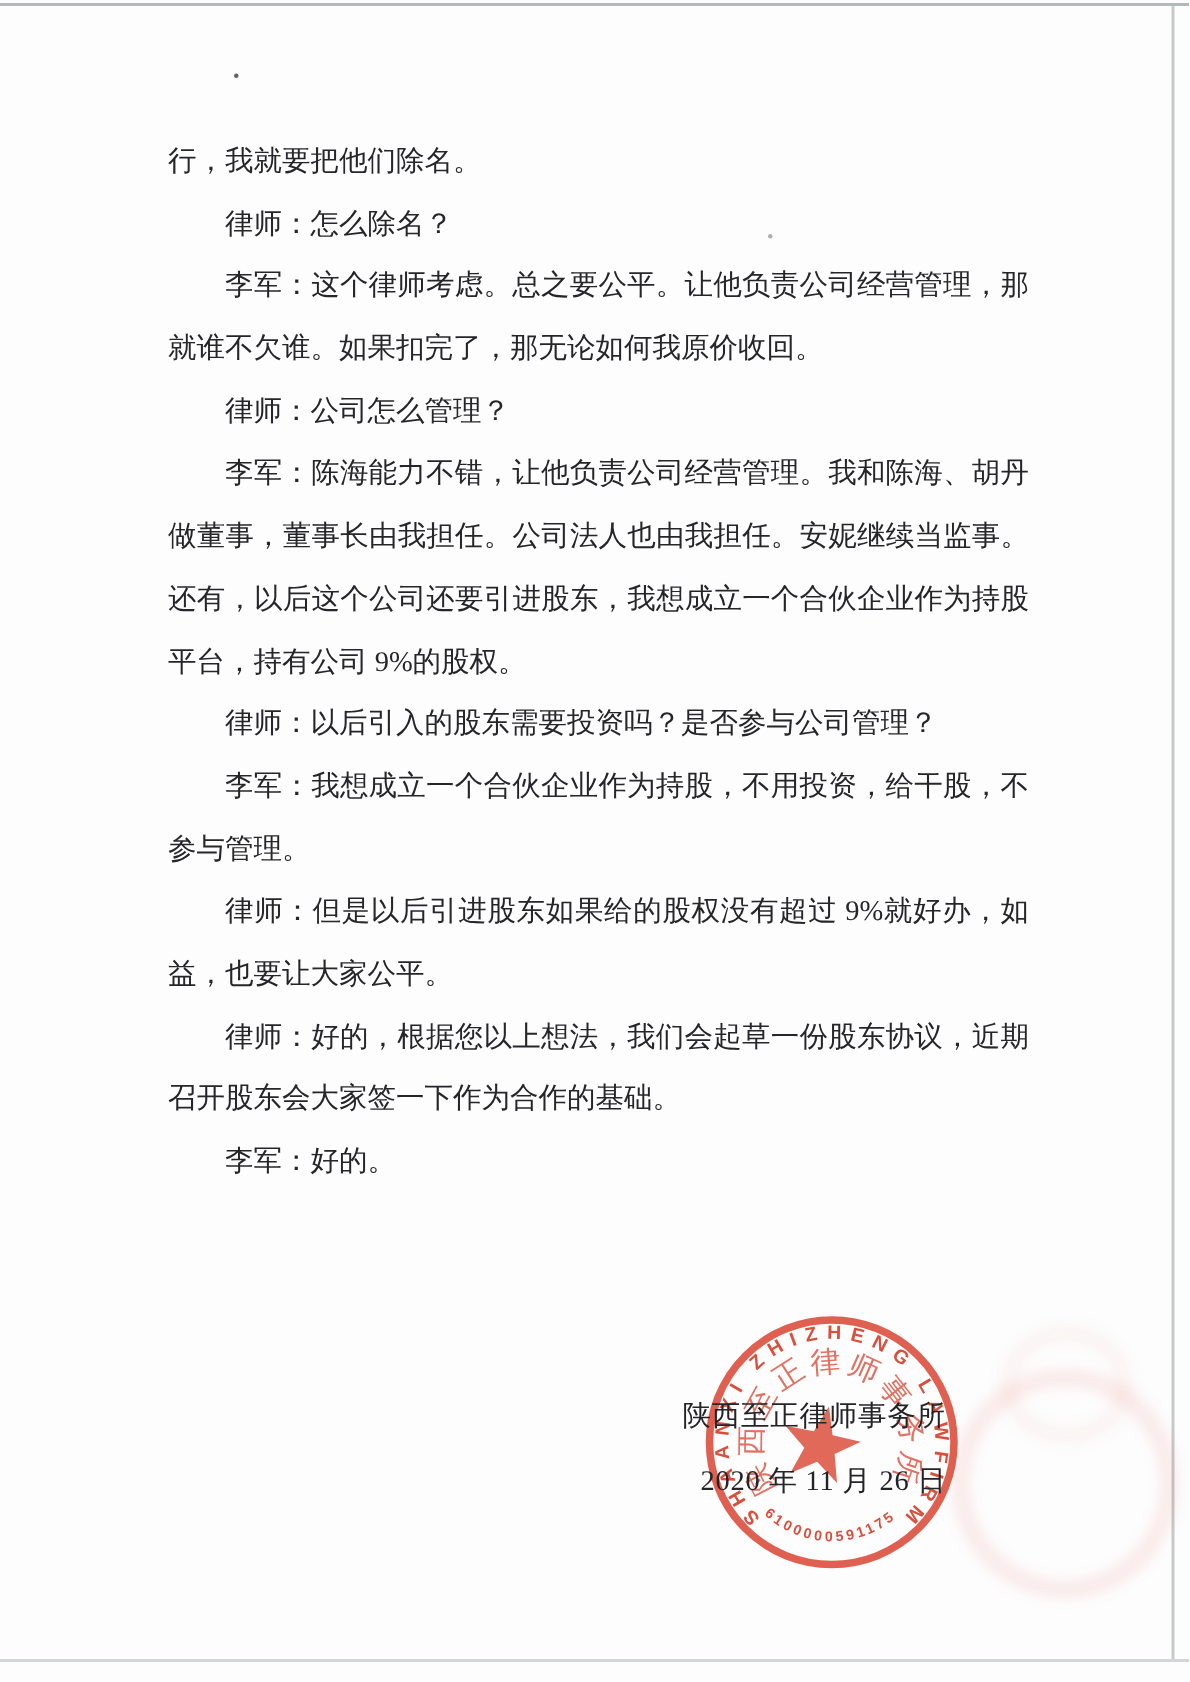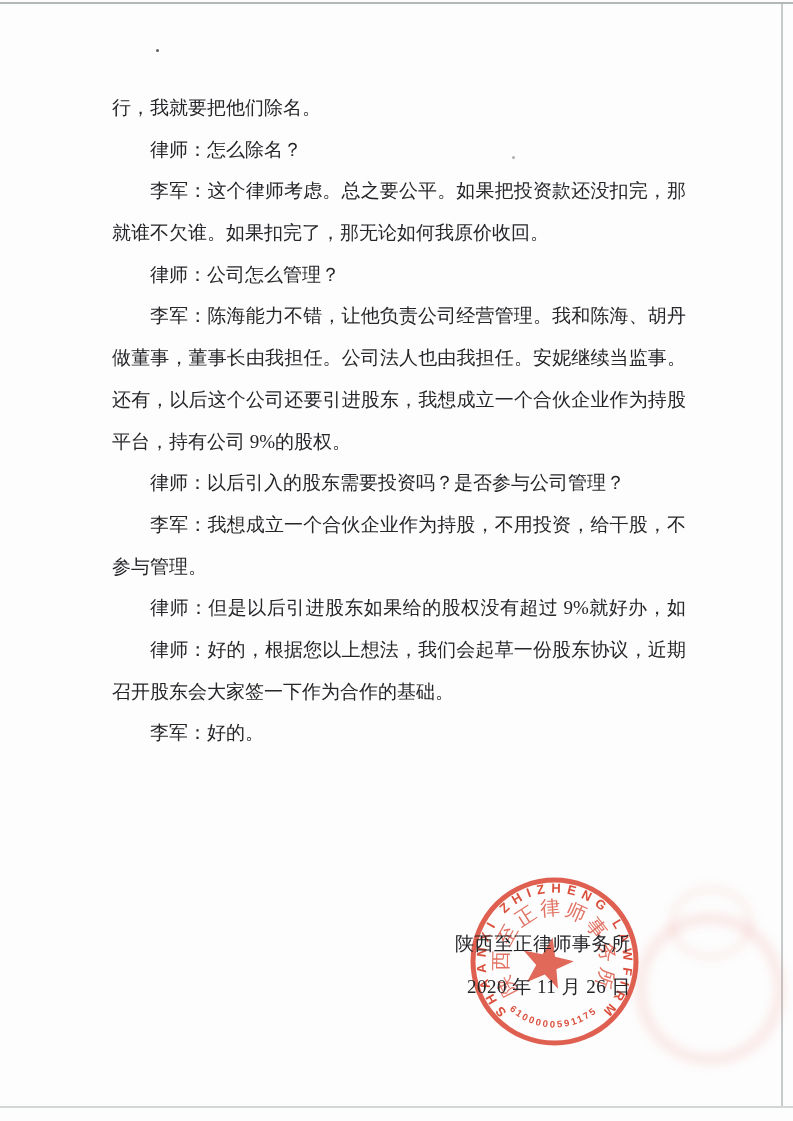--- a/index.html
+++ b/index.html
@@ -47,31 +47,32 @@
 
   <div class="edge-top"></div>
   <div class="edge-right"></div>
   <div class="edge-bottom"></div>
   <div class="speck s1"></div>
   <div class="speck s2"></div>
 
   <div class="doc">
     <div class="line">行，我就要把他们除名。</div>
     <div class="line indent">律师：怎么除名？</div>
-    <div class="line indent fill">李军：这个律师考虑。总之要公平。如果把投资款还没扣完，那</div>
+    <div class="line indent fill">李军：这个律师考虑。总之要公平。让他负责公司经营管理，那</div>
     <div class="line">就谁不欠谁。如果扣完了，那无论如何我原价收回。</div>
     <div class="line indent">律师：公司怎么管理？</div>
     <div class="line indent fill">李军：陈海能力不错，让他负责公司经营管理。我和陈海、胡丹</div>
     <div class="line fill">做董事，董事长由我担任。公司法人也由我担任。安妮继续当监事。</div>
     <div class="line fill">还有，以后这个公司还要引进股东，我想成立一个合伙企业作为持股</div>
     <div class="line">平台，持有公司 9%的股权。</div>
     <div class="line indent">律师：以后引入的股东需要投资吗？是否参与公司管理？</div>
     <div class="line indent fill">李军：我想成立一个合伙企业作为持股，不用投资，给干股，不</div>
     <div class="line">参与管理。</div>
     <div class="line indent fill">律师：但是以后引进股东如果给的股权没有超过 9%就好办，如</div>
+    <div class="line">益，也要让大家公平。</div>
     <div class="line indent fill">律师：好的，根据您以上想法，我们会起草一份股东协议，近期</div>
     <div class="line">召开股东会大家签一下作为合作的基础。</div>
     <div class="line indent">李军：好的。</div>
   </div>
 
   <div class="sig sig-firm">陕西至正律师事务所</div>
   <div class="sig sig-date">2020 年 11 月 26 日</div>
 
   <div class="ghost-ring"></div>
   <div class="ghost-ring2"></div>

